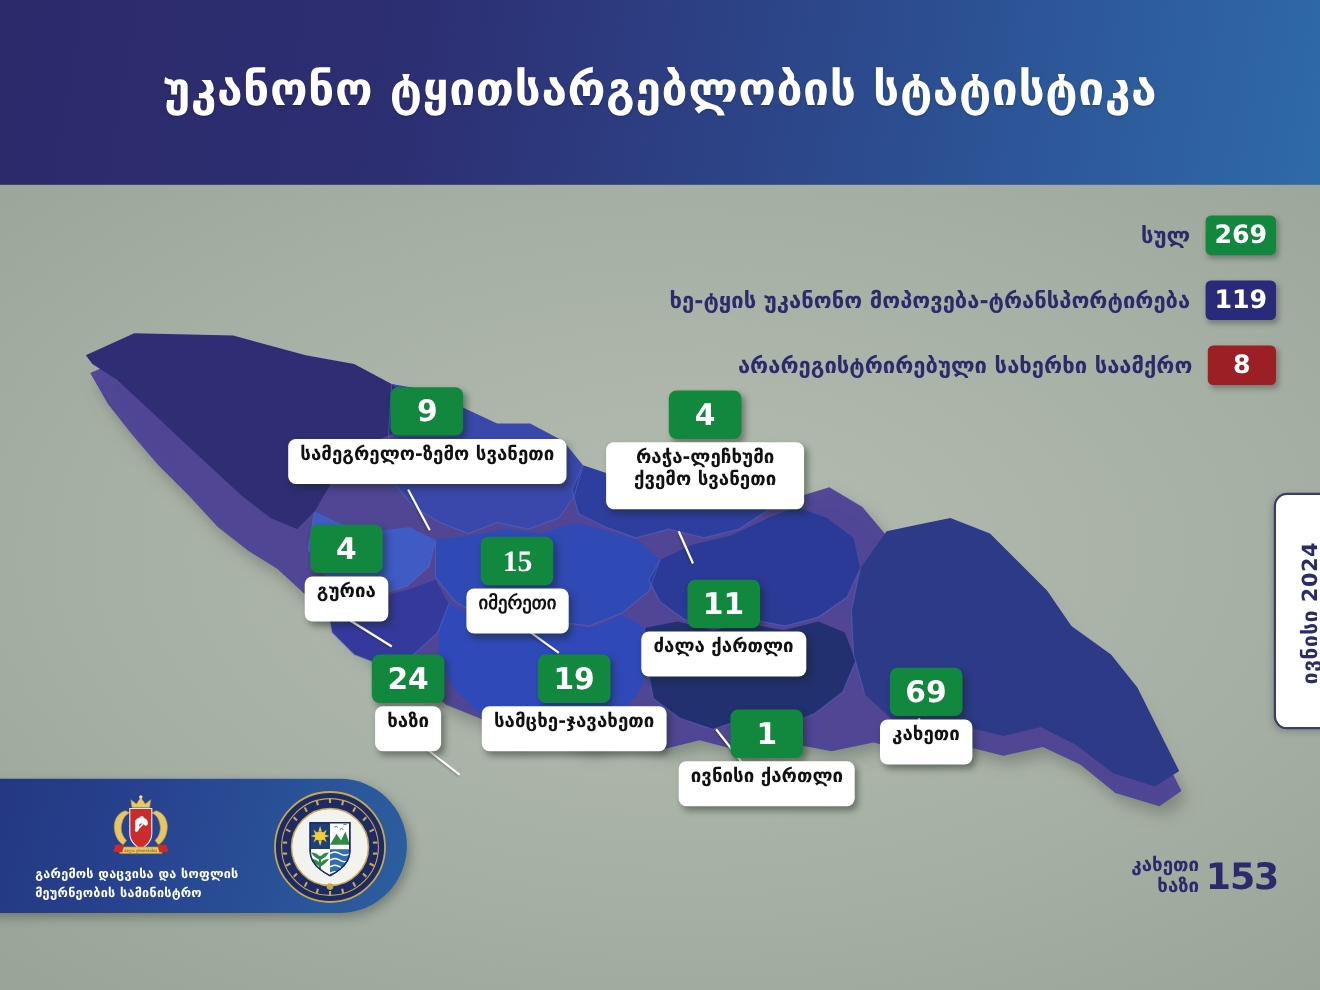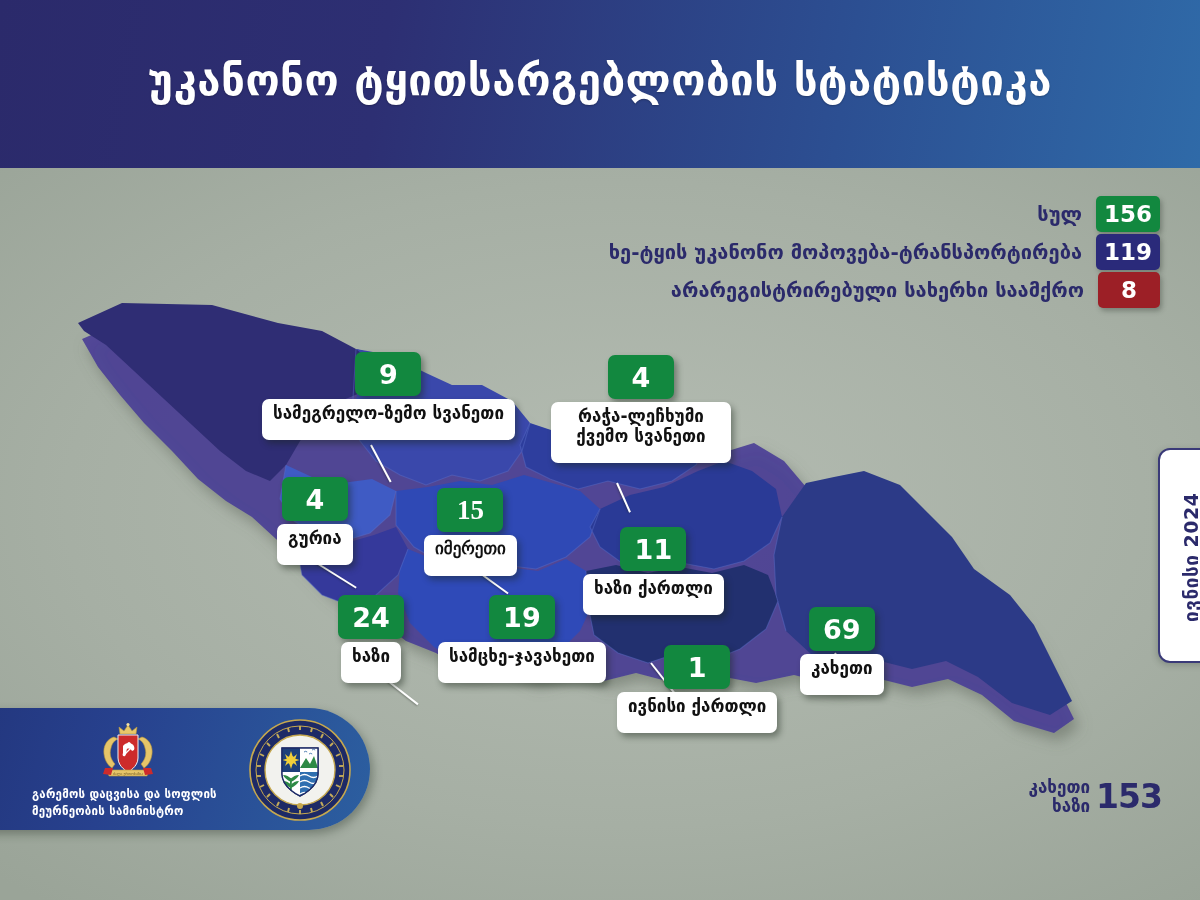--- a/index.html
+++ b/index.html
@@ -53,21 +53,21 @@
   }
 
   
   .legend {
     position: absolute;
     right: 40px; top: 196px;
     width: 780px;
     z-index: 8;
     display: flex;
     flex-direction: column;
-    gap: 2px;
+    gap: 23px;
   }
   .legend-row {
     display: flex;
     align-items: center;
     justify-content: flex-end;
     gap: 14px;
     width: 100%;
   }
   .legend-label {
     color: #2b2a6b;
@@ -235,21 +235,21 @@
   <svg class="header-wave" viewBox="0 0 1200 46" preserveAspectRatio="none">
     <path d="M0,0 L1200,0 L1200,6 C1000,26 720,34 430,24 C250,18 110,14 0,20 Z" fill="#2c4f92" opacity="0.0"></path>
     <path d="M0,18 C140,10 300,16 470,24 C740,36 1000,28 1200,8 L1200,0 L0,0 Z" fill="#2b3a80" opacity="0.0"></path>
   </svg>
   <div class="header"></div>
   <div class="header-title">უკანონო ტყითსარგებლობის სტატისტიკა</div>
 
   <div class="legend">
     <div class="legend-row">
       <span class="legend-label">სულ</span>
-      <span class="legend-badge" style="background:#12883f">156</span>
+      <span class="legend-badge" style="background:#12883f">269</span>
     </div>
     <div class="legend-row">
       <span class="legend-label">ხე-ტყის უკანონო  მოპოვება-ტრანსპორტირება</span>
       <span class="legend-badge" style="background:#2a2a7a">119</span>
     </div>
     <div class="legend-row">
       <span class="legend-label">არარეგისტრირებული სახერხი საამქრო</span>
       <span class="legend-badge" style="background:#9c1f26">8</span>
     </div>
   </div>
@@ -355,21 +355,21 @@
     <div class="marker-name">ხაზი</div>
   </div>
 
   <div class="marker" style="left:438px; top:595px;">
     <div class="marker-num">19</div>
     <div class="marker-name">სამცხე-ჯავახეთი</div>
   </div>
 
   <div class="marker" style="left:583px; top:527px;">
     <div class="marker-num">11</div>
-    <div class="marker-name">ხაზი ქართლი</div>
+    <div class="marker-name">ძალა ქართლი</div>
   </div>
 
   <div class="marker" style="left:617px; top:645px;">
     <div class="marker-num">1</div>
     <div class="marker-name">ივნისი ქართლი</div>
   </div>
 
   <div class="marker" style="left:800px; top:607px;">
     <div class="marker-num">69</div>
     <div class="marker-name">კახეთი</div>

